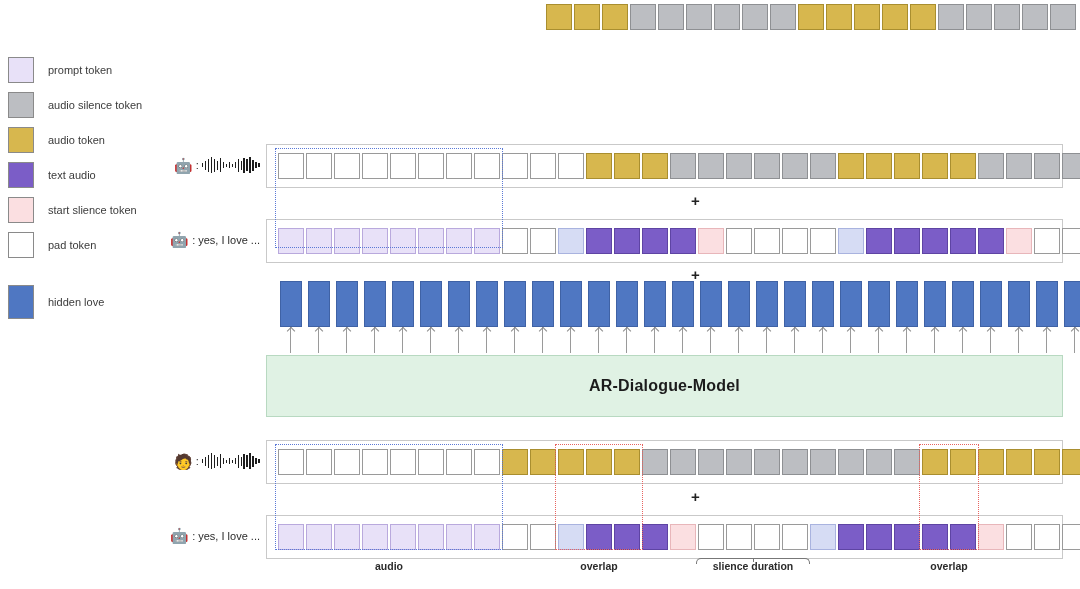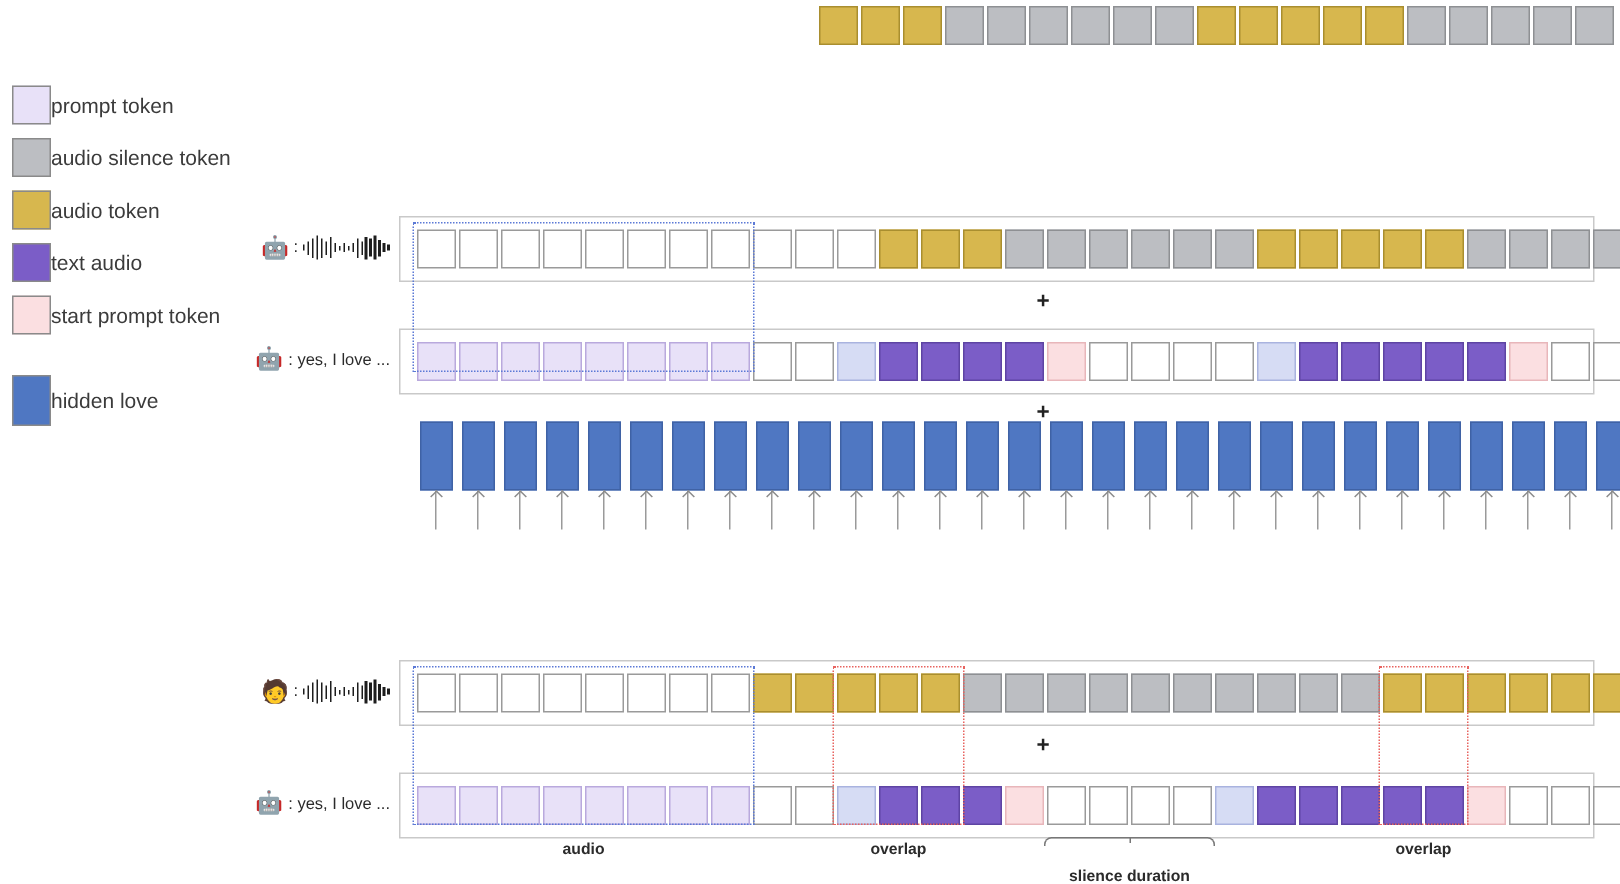--- a/index.html
+++ b/index.html
@@ -7,21 +7,21 @@
     width:1080px;height:589px;position:relative;background:#ffffff;
     font-family:"Liberation Sans", sans-serif;color:#333;overflow:hidden;
   }
   .abs{position:absolute;}
 
   
   #legend{left:8px;top:52px;width:160px;}
   .legend-row{display:flex;align-items:center;height:35px;}
   .legend-sw{width:26px;height:26px;border:1px solid #8a8a8a;box-sizing:border-box;flex:0 0 auto;}
   .legend-sw.tall{height:34px;}
-  .legend-lb{font-size:14px;color:#3b3b3b;white-space:nowrap;}
+  .legend-lb{margin-left:14px;font-size:11px;color:#3b3b3b;white-space:nowrap;}
 
   
   .rowcells{display:flex;gap:2px;}
   .cell{width:26px;height:26px;box-sizing:border-box;border:1px solid #9a9a9a;background:#fff;}
   .c-prompt{background:#e8e1f8;border-color:#b9a9dd;}
   .c-audio{background:#d6b košík;}
   .c-audio{background:#d7b74e;border-color:#a98e2f;}
   .c-silence{background:#bcbec2;border-color:#8e9093;}
   .c-text{background:#7b5dc7;border-color:#5e44a3;}
   .c-startspeak{background:#d6dcf4;border-color:#a9b3df;}
@@ -77,21 +77,25 @@
     <div class="legend-row">
       <div class="legend-sw" style="background: rgb(215, 183, 78);"></div>
       <div class="legend-lb">audio token</div>
     </div>
     <div class="legend-row">
       <div class="legend-sw" style="background: rgb(123, 93, 199);"></div>
       <div class="legend-lb">text audio</div>
     </div>
     <div class="legend-row">
       <div class="legend-sw" style="background: rgb(251, 223, 225);"></div>
-      <div class="legend-lb">start prompt token</div>
+      <div class="legend-lb">start slience token</div>
+    </div>
+    <div class="legend-row">
+      <div class="legend-sw" style="background: rgb(255, 255, 255);"></div>
+      <div class="legend-lb">pad token</div>
     </div>
     <div class="legend-row" style="margin-top: 22px;">
       <div class="legend-sw tall" style="background: rgb(79, 119, 194);"></div>
       <div class="legend-lb">hidden love</div>
     </div>
   </div>
 
 <div class="abs" id="stage" style="left:0;top:0;width:1080px;height:589px;">
     <div class="abs rowcells" style="left: 546px; top: 4px;">
       <div class="cell c-audio"></div>
@@ -294,20 +298,23 @@
       <div class="hs" style="left: 1008px; top: 281px;"></div>
       <div class="stem" style="left: 1018px; top: 327px; height: 26px;"></div>
       <div class="stemhead" style="left: 1016px; top: 328px;"></div>
       <div class="hs" style="left: 1036px; top: 281px;"></div>
       <div class="stem" style="left: 1046px; top: 327px; height: 26px;"></div>
       <div class="stemhead" style="left: 1044px; top: 328px;"></div>
       <div class="hs" style="left: 1064px; top: 281px;"></div>
       <div class="stem" style="left: 1074px; top: 327px; height: 26px;"></div>
       <div class="stemhead" style="left: 1072px; top: 328px;"></div>
     </div>
+    <div class="abs model-box" style="left: 266px; top: 355px; width: 797px; height: 62px;">
+      <span>AR-Dialogue-Model</span>
+    </div>
     <div class="abs streamframe" style="left: 266px; top: 440px; width: 797px; height: 44px;"></div>
     <div class="abs rowcells" style="left: 278px; top: 449px;">
       <div class="cell c-pad"></div>
       <div class="cell c-pad"></div>
       <div class="cell c-pad"></div>
       <div class="cell c-pad"></div>
       <div class="cell c-pad"></div>
       <div class="cell c-pad"></div>
       <div class="cell c-pad"></div>
       <div class="cell c-pad"></div>
@@ -398,14 +405,14 @@
     </div>
     <div class="plus" style="left: 691px; top: 488px;">+</div>
     <div class="dbox dblue" style="left: 275px; top: 444px; width: 228px; height: 106px;"></div>
     <div class="dbox dred" style="left: 555px; top: 444px; width: 88px; height: 106px;"></div>
     <div class="dbox dred" style="left: 919px; top: 444px; width: 60px; height: 106px;"></div>
     <div class="axlabel" style="left: 319px; top: 560px; width: 140px;">audio</div>
     <div class="axlabel" style="left: 529px; top: 560px; width: 140px;">overlap</div>
     <div class="axlabel" style="left: 879px; top: 560px; width: 140px;">overlap</div>
     <div class="brace" style="left: 696px; top: 558px; width: 114px;"></div>
     <div class="bracetick" style="left: 753px; top: 558px;"></div>
-    <div class="axlabel" style="left: 683px; top: 578px; width: 140px;">slience duration</div>
+    <div class="axlabel" style="left: 683px; top: 560px; width: 140px;">slience duration</div>
   </div>
 
 </body></html>

